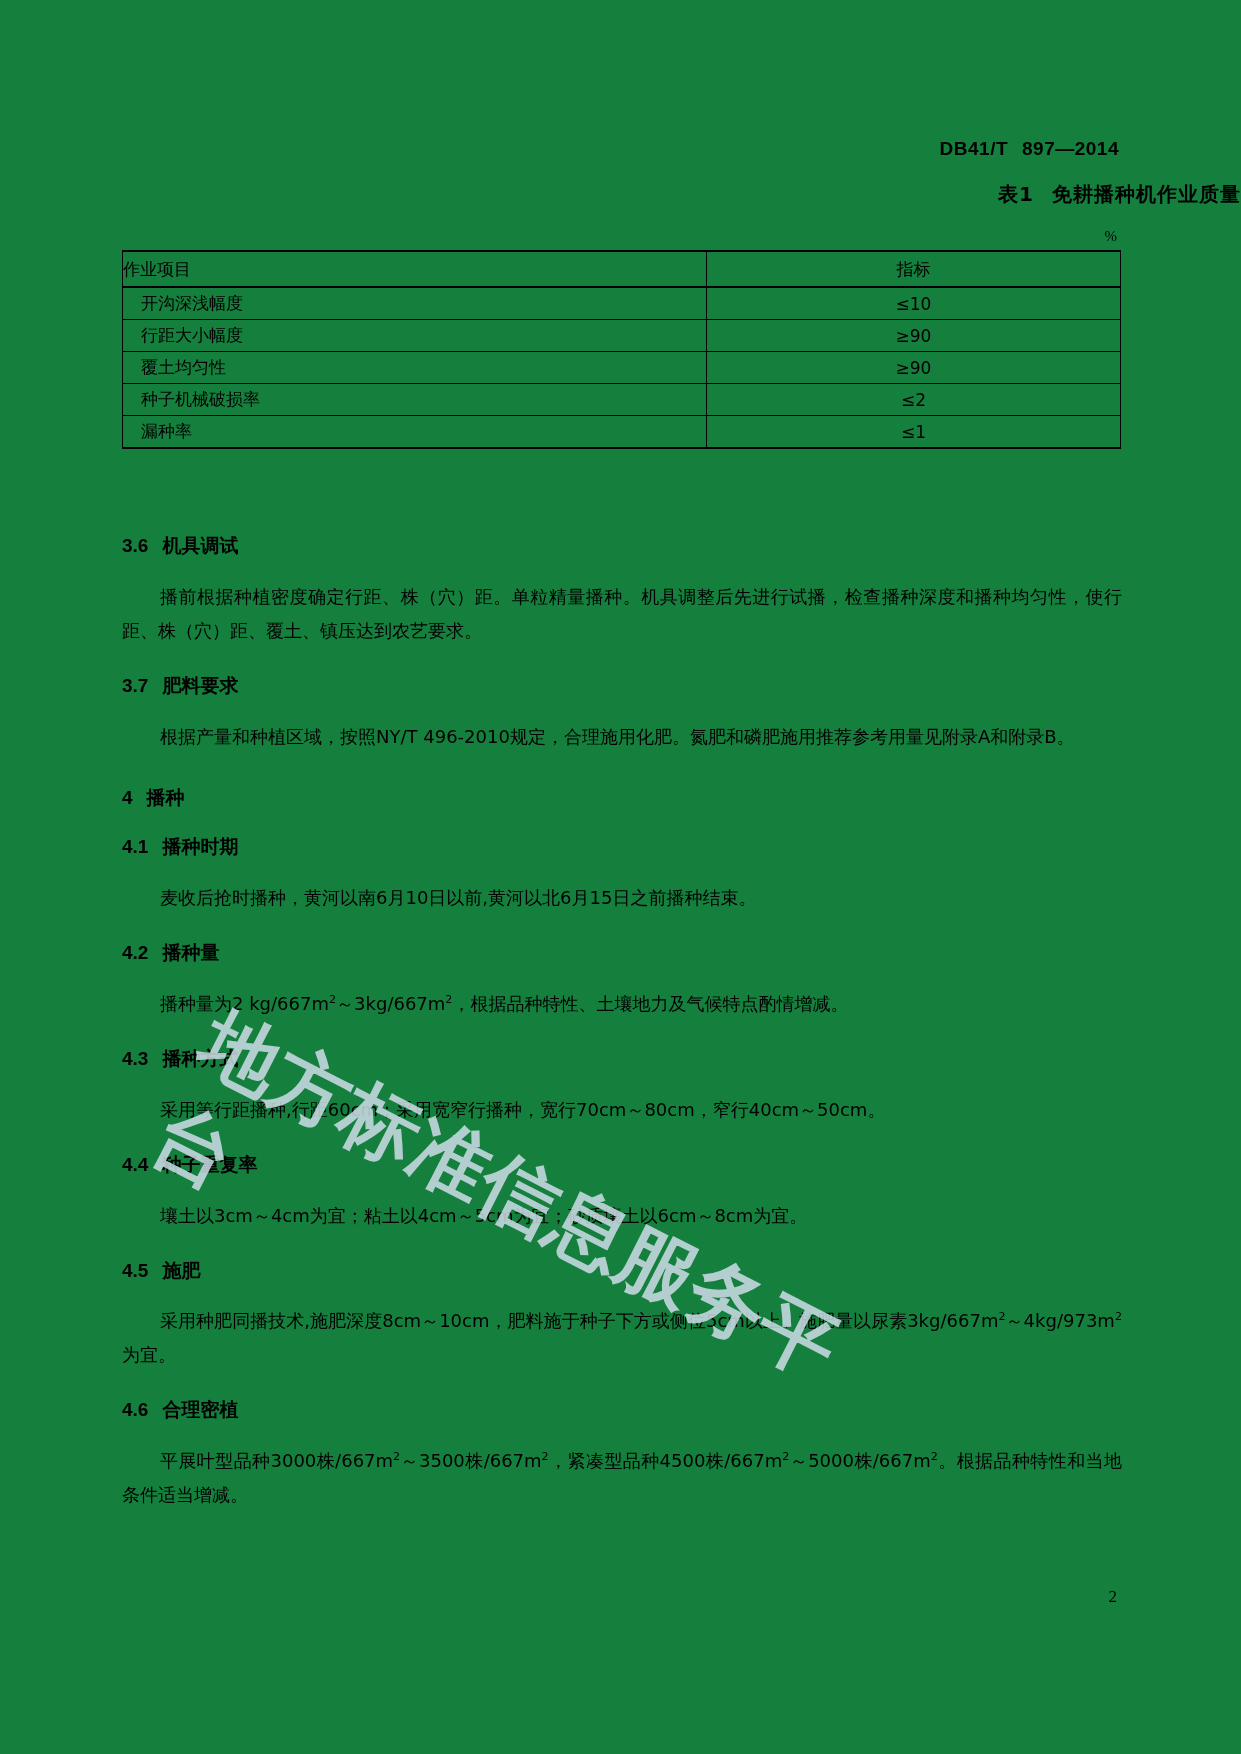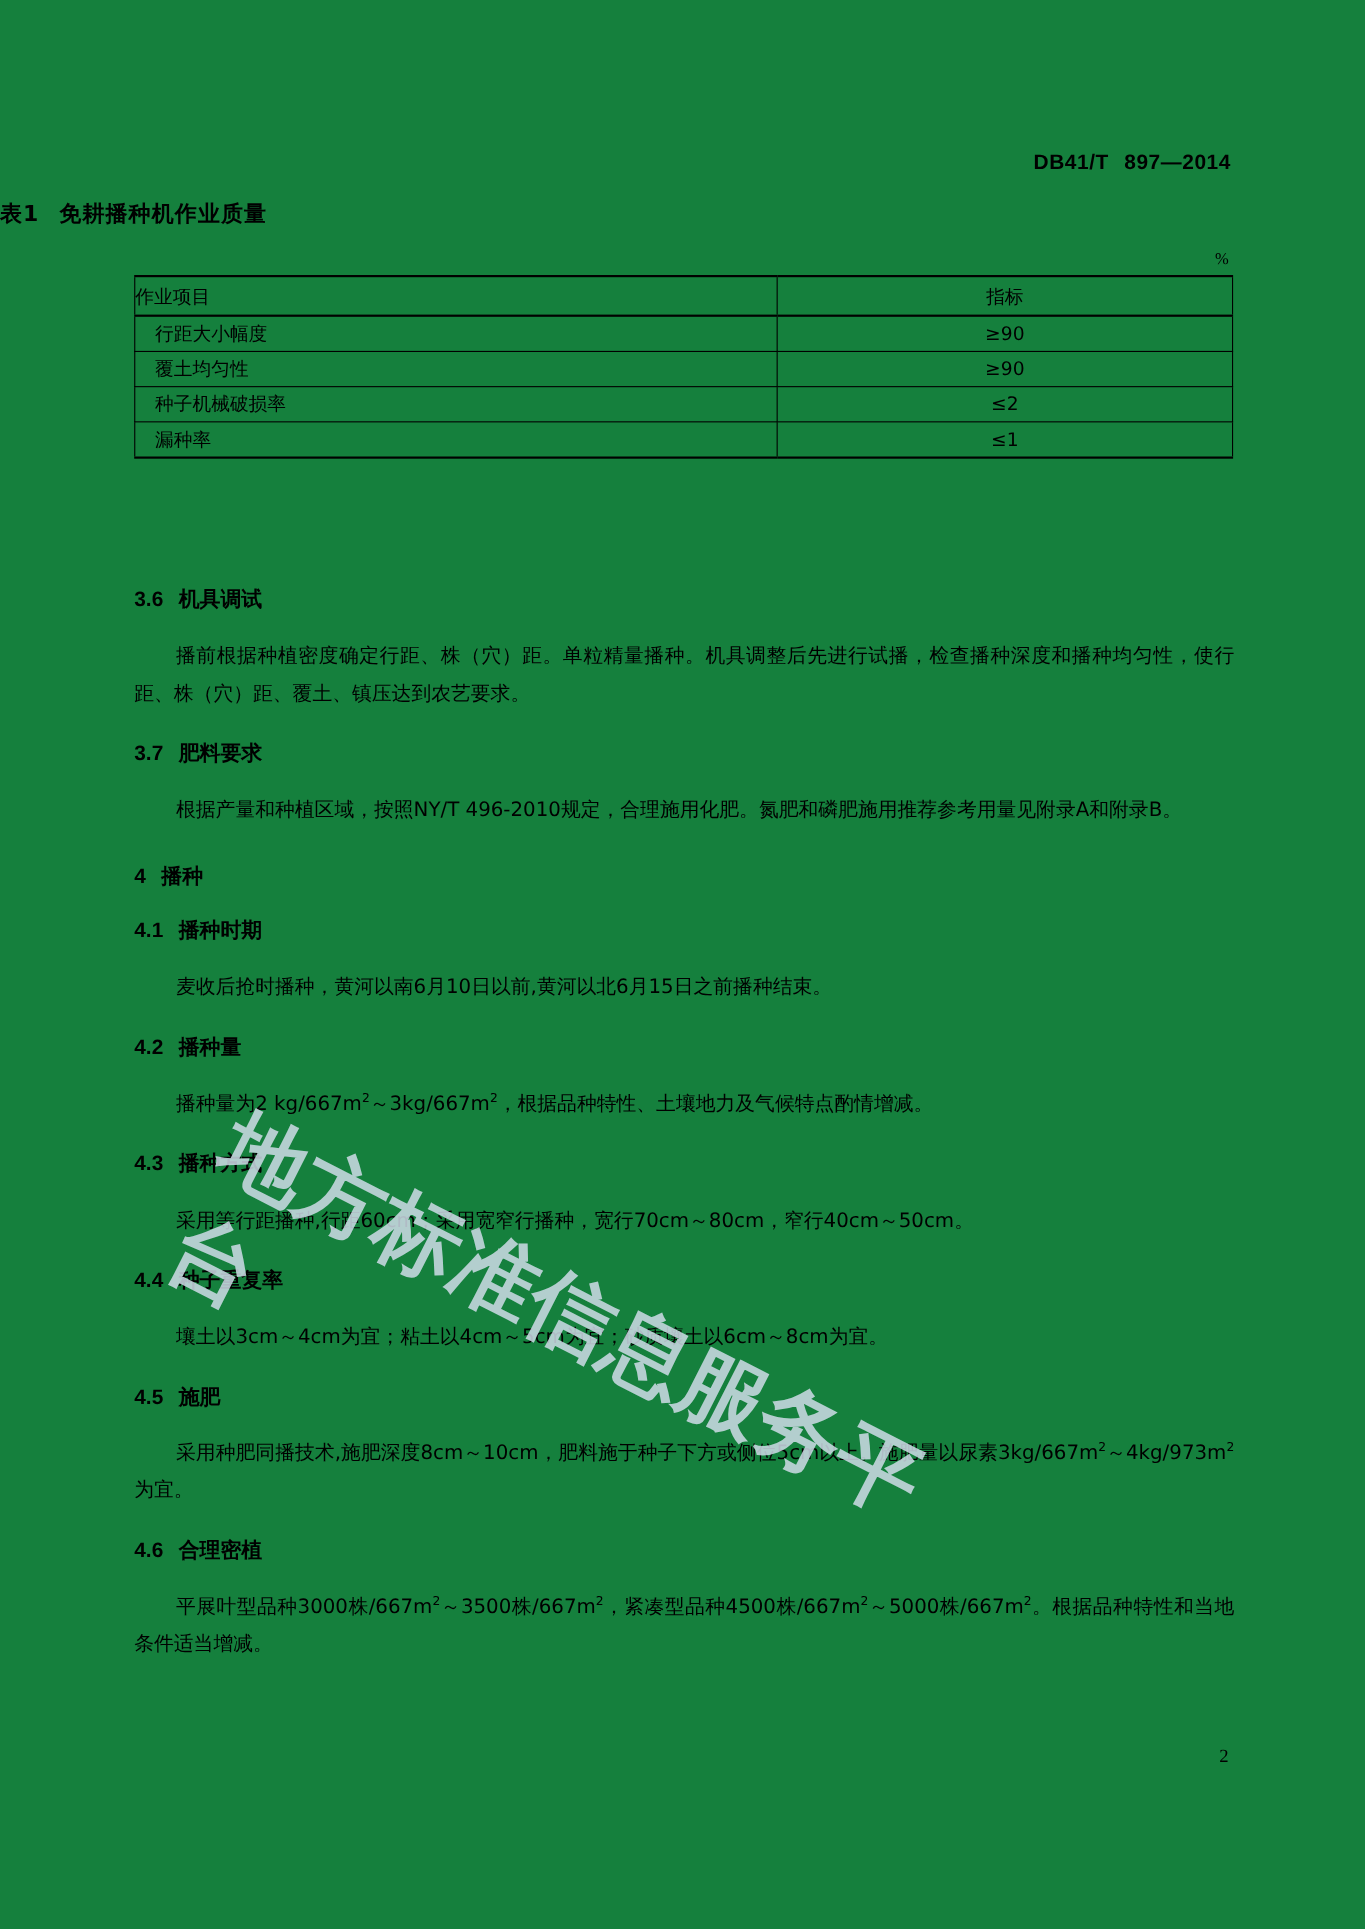--- a/index.html
+++ b/index.html
@@ -33,21 +33,21 @@
     font-family: "Liberation Sans", sans-serif;
   }
   .page-header .std-no { margin-left: 14px; }
 
   
   .table-caption {
     position: absolute;
     top: 181px;
     left: 0;
     right: 0;
-    text-align: left;
+    text-align: right;
     font-size: 20px;
     font-weight: bold;
     letter-spacing: 1px;
   }
   .table-caption .cap-num { margin-right: 18px; }
 
   
   .unit-marker {
     position: absolute;
     top: 228px;
@@ -172,20 +172,24 @@
 
   <table class="quality-table">
     <thead>
       <tr>
         <td class="col-item">作业项目</td>
         <td class="col-index">指标</td>
       </tr>
     </thead>
     <tbody>
       <tr>
+        <td class="col-item">开沟深浅幅度</td>
+        <td class="col-index sym">≤10</td>
+      </tr>
+      <tr>
         <td class="col-item">行距大小幅度</td>
         <td class="col-index sym">≥90</td>
       </tr>
       <tr>
         <td class="col-item">覆土均匀性</td>
         <td class="col-index sym">≥90</td>
       </tr>
       <tr>
         <td class="col-item">种子机械破损率</td>
         <td class="col-index sym">≤2</td>

